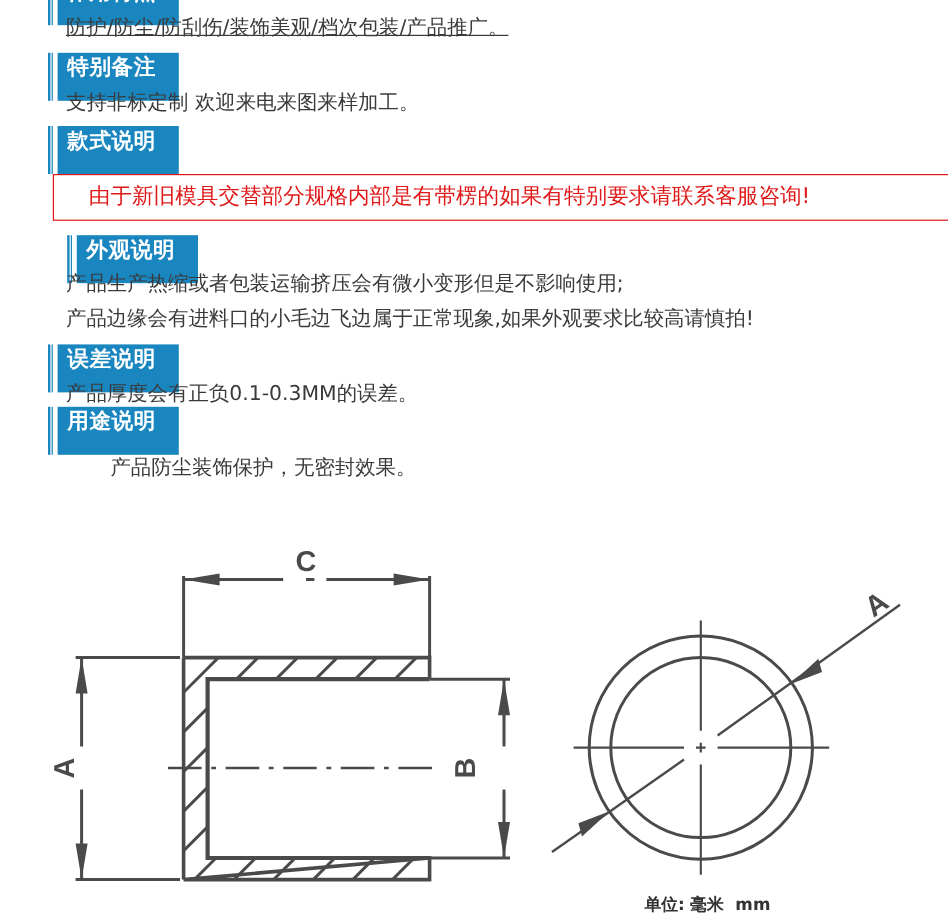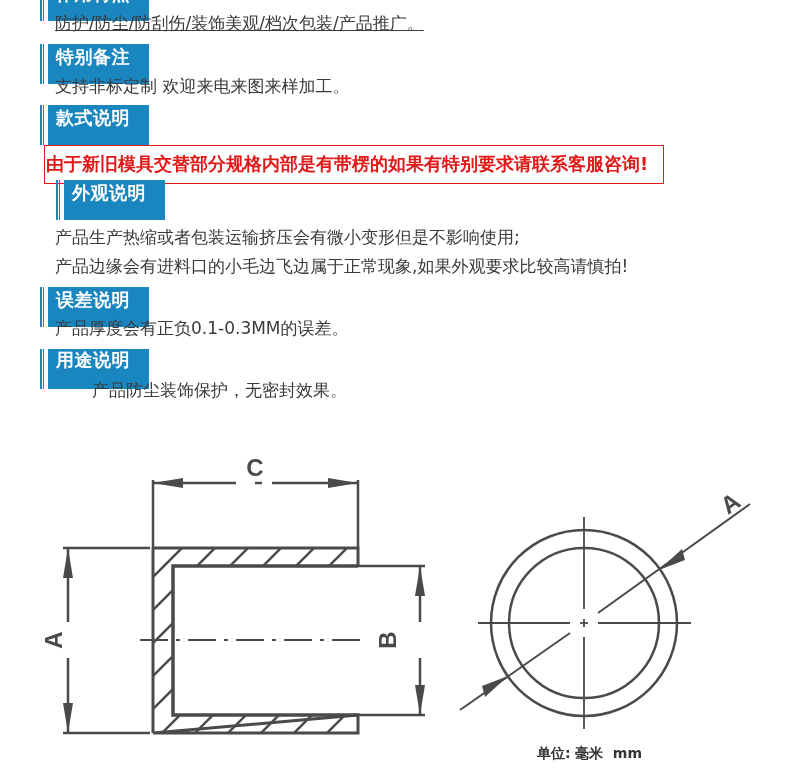--- a/index.html
+++ b/index.html
@@ -4,22 +4,22 @@
 <style>
   html, body { margin:0; padding:0; background:#ffffff; }
   body { width:790px; height:768px; position:relative; overflow:hidden;
          font-family:"DejaVu Sans", "Liberation Sans", sans-serif; color:#333333; }
   .heading { position:absolute; left:40px; height:40px; display:flex; align-items:stretch; }
   .heading .bar1 { width:2px; background:#1a86c0; }
   .heading .bar2 { width:1px; background:#1a86c0; margin-left:1px; }
   .heading .label { margin-left:4px; width:101px; background:#1a86c0; color:#ffffff;
                     font-size:18px; font-weight:bold; line-height:25px; padding-left:8px; box-sizing:border-box; letter-spacing:0.5px; }
   .para { position:absolute; left:55px; font-size:17px; line-height:22px; color:#3a3a3a; white-space:nowrap; }
-  .notice { position:absolute; left:44px; top:145px; width:620px; height:39px; box-sizing:border-box;
-            border:1.5px solid #e01818; color:#e01818; font-size:18px; line-height:36px; padding-left:1px; white-space:nowrap;font-weight:bold; }
+  .notice { position:absolute; left:44px; top:145px; width:747px; height:39px; box-sizing:border-box;
+            border:1.5px solid #e01818; color:#e01818; font-size:18px; line-height:36px; padding-left:29px; white-space:nowrap; }
   .diagram { position:absolute; left:0; top:440px; width:790px; height:328px; }
   .unit { position:absolute; left:537px; top:745px; font-size:14px; color:#333; white-space:nowrap; }
   .unit b { font-weight:bold; }
 </style>
 </head>
 <body>
 
 <div class="heading" style="top:-19px;">
   <div class="bar1"></div>
   <div class="bar2"></div>
@@ -35,36 +35,36 @@
 <div class="para" style="top:75px;">支持非标定制 欢迎来电来图来样加工。</div>
 
 <div class="heading" style="top:105px;">
   <div class="bar1"></div>
   <div class="bar2"></div>
   <div class="label">款式说明</div>
 </div>
 
 <div class="notice">由于新旧模具交替部分规格内部是有带楞的如果有特别要求请联系客服咨询!</div>
 
-<div class="heading" style="top:180px;padding-left:16px;">
+<div class="heading" style="top:196px;padding-left:16px;">
   <div class="bar1"></div>
   <div class="bar2"></div>
   <div class="label">外观说明</div>
 </div>
 <div class="para" style="top:226px;">产品生产热缩或者包装运输挤压会有微小变形但是不影响使用;</div>
 <div class="para" style="top:255px;">产品边缘会有进料口的小毛边飞边属于正常现象,如果外观要求比较高请慎拍!</div>
 
 <div class="heading" style="top:287px;">
   <div class="bar1"></div>
   <div class="bar2"></div>
   <div class="label">误差说明</div>
 </div>
 <div class="para" style="top:317px;">产品厚度会有正负0.1-0.3MM的误差。</div>
 
-<div class="heading" style="top:349px;font-family:Liberation Mono, monospace;">
+<div class="heading" style="top:339px;">
   <div class="bar1"></div>
   <div class="bar2"></div>
   <div class="label">用途说明</div>
 </div>
 <div class="para" style="top:379px;margin-left:37px;">产品防尘装饰保护，无密封效果。</div>
 
 <svg class="diagram" viewBox="0 440 790 328" width="790" height="328">
   <defs>
     <clipPath id="wallClip">
       <path d="M153 548 H358 V566 H173 V715 H358 V733 H153 Z"></path>

